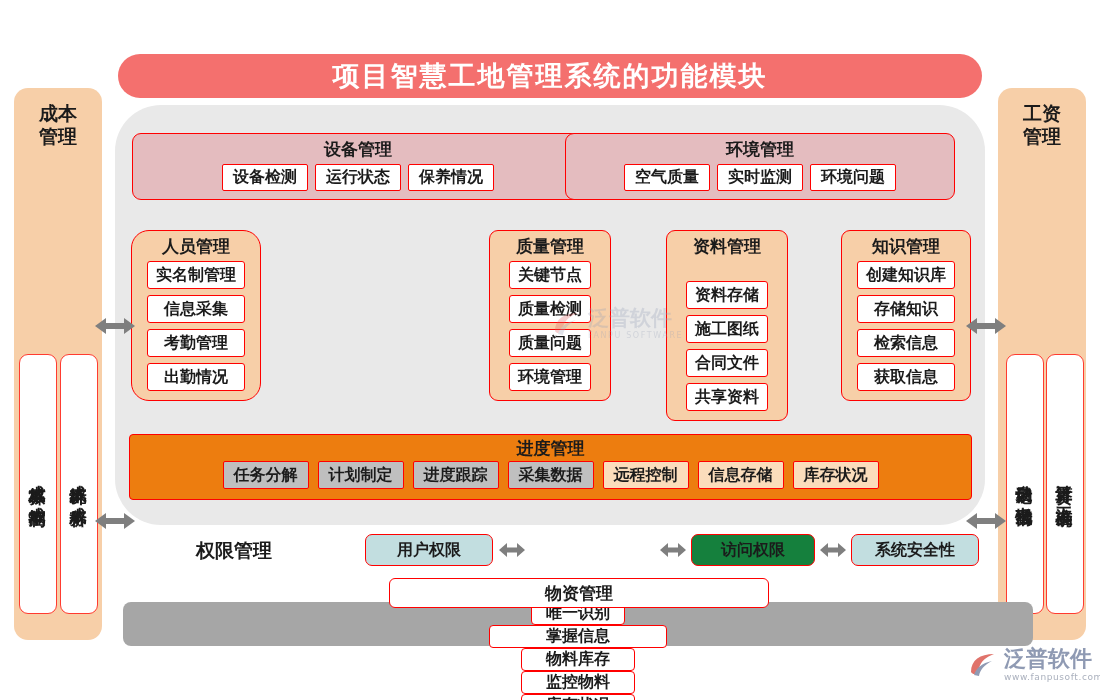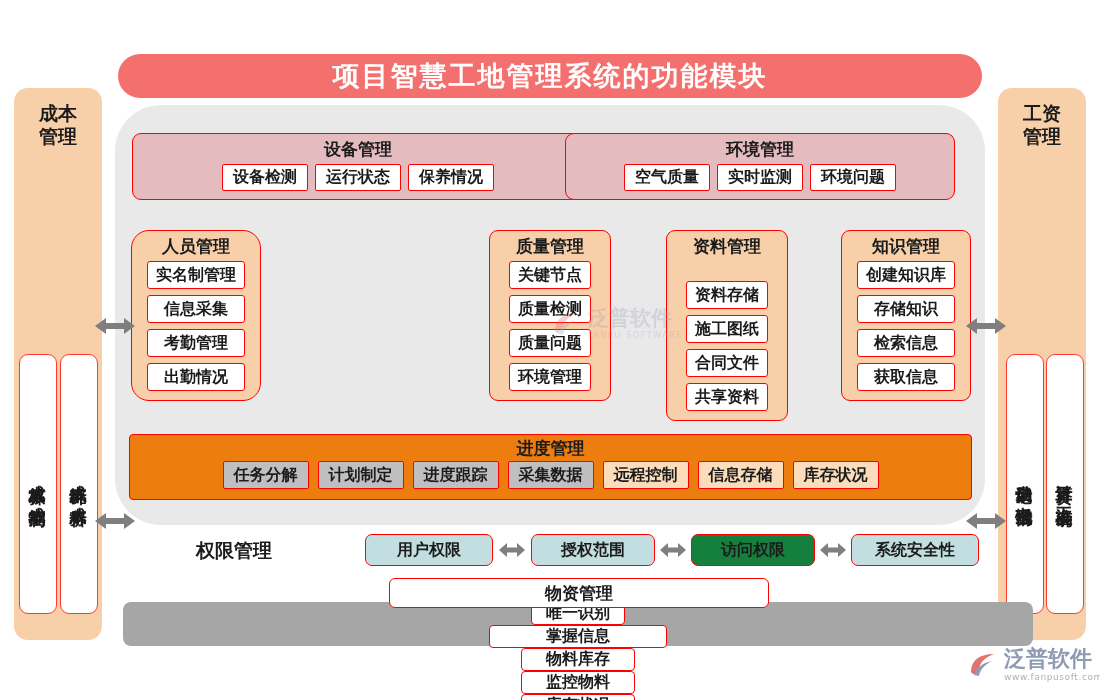--- a/index.html
+++ b/index.html
@@ -259,21 +259,20 @@
   </div>
 
   <div class="perm-label">权限管理</div>
 
   <div class="perm-box perm-teal" style="left:365px; width:128px;">用户权限</div>
   <div class="perm-arrow" style="left:499px;">
     <svg width="26" height="20" viewBox="0 0 26 20">
       <path d="M0 10 L8 3 L8 7.5 L18 7.5 L18 3 L26 10 L18 17 L18 12.5 L8 12.5 L8 17 Z" fill="#7f7f7f"></path>
     </svg>
   </div>
-  <div class="perm-box perm-teal" style="left:531px; width:124px;">授权范围</div>
   <div class="perm-arrow" style="left:660px;">
     <svg width="26" height="20" viewBox="0 0 26 20">
       <path d="M0 10 L8 3 L8 7.5 L18 7.5 L18 3 L26 10 L18 17 L18 12.5 L8 12.5 L8 17 Z" fill="#7f7f7f"></path>
     </svg>
   </div>
   <div class="perm-box perm-white" style="left:691px; width:124px;">访问权限</div>
   <div class="perm-arrow" style="left:820px;">
     <svg width="26" height="20" viewBox="0 0 26 20">
       <path d="M0 10 L8 3 L8 7.5 L18 7.5 L18 3 L26 10 L18 17 L18 12.5 L8 12.5 L8 17 Z" fill="#7f7f7f"></path>
     </svg>

